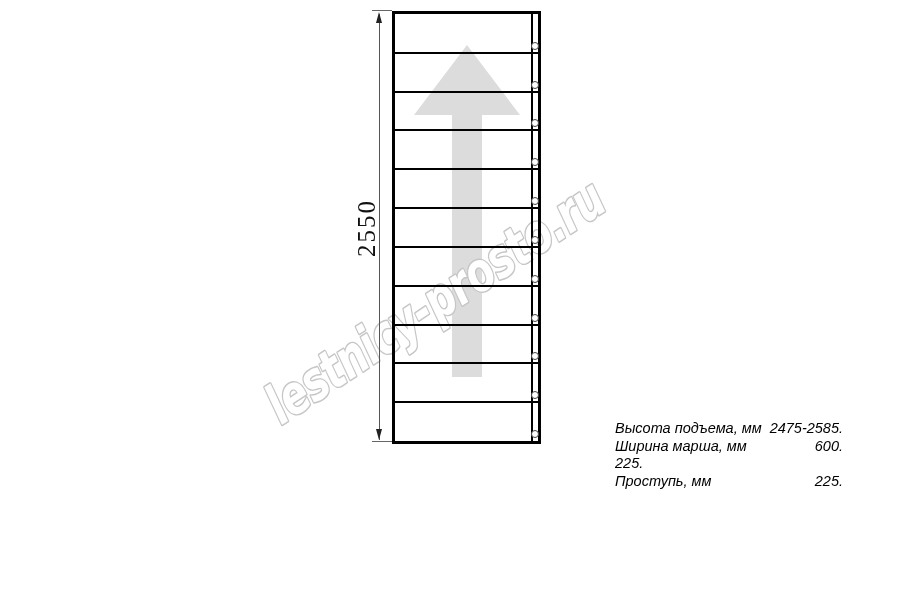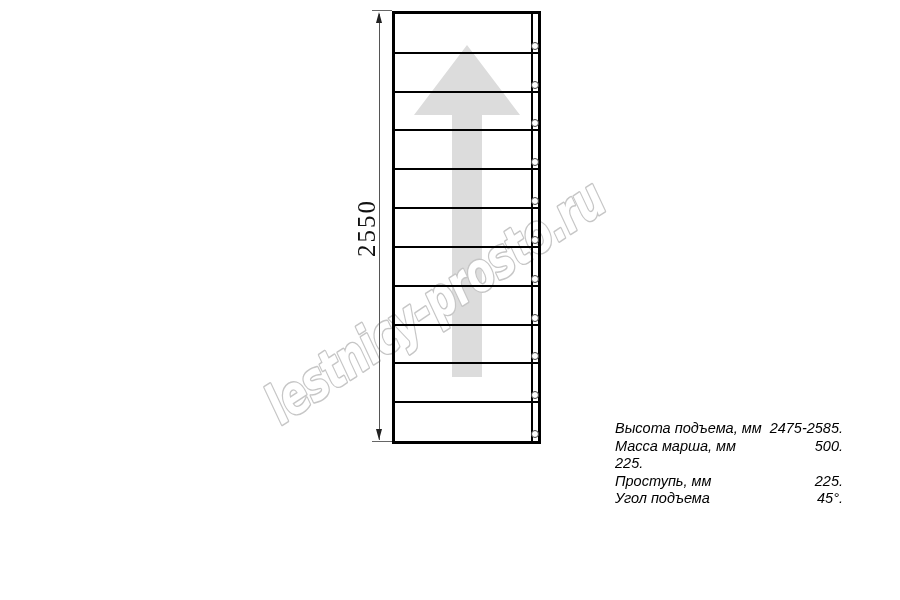--- a/index.html
+++ b/index.html
@@ -151,29 +151,25 @@
   <div class="dim-arrow up"></div>
   <div class="dim-arrow down"></div>
   <div class="dim-label">2550</div>
 
   <div class="specs">
     <div class="spec-row">
       <span class="label">Высота подъема, мм</span>
       <span class="value">2475-2585.</span>
     </div>
     <div class="spec-row">
-      <span class="label">Масса марша, мм</span>
-      <span class="value">500.</span>
+      <span class="label">Ширина марша, мм</span>
+      <span class="value">600.</span>
     </div>
     <div class="spec-row">
       <span class="value">225.</span>
     </div>
     <div class="spec-row">
       <span class="label">Проступь, мм</span>
       <span class="value">225.</span>
     </div>
-    <div class="spec-row">
-      <span class="label">Угол подъема</span>
-      <span class="value">45°.</span>
-    </div>
   </div>
 
 </div>
 
 </body></html>

